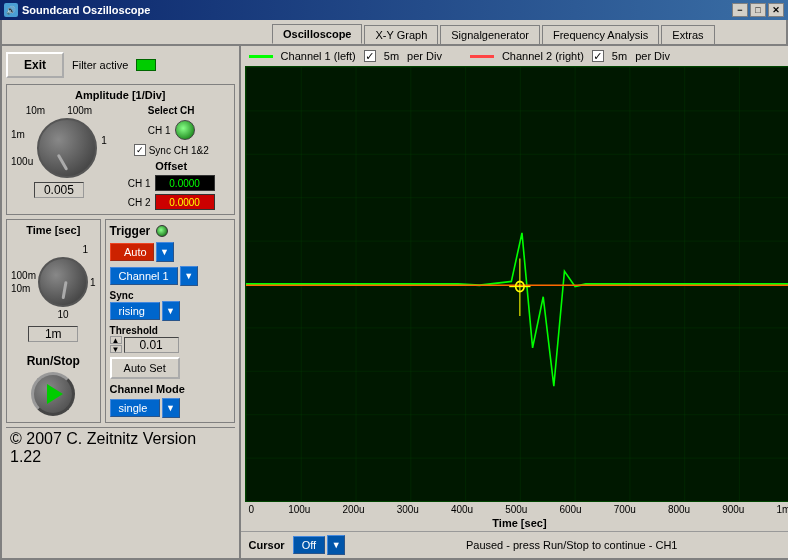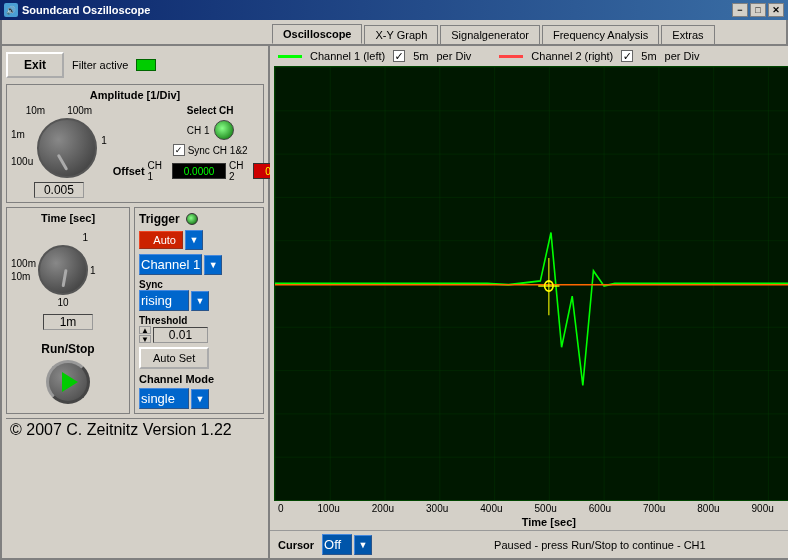--- a/index.html
+++ b/index.html
@@ -157,21 +157,21 @@
       border-radius: 50%;
       background: radial-gradient(circle at 40% 40%, #88ff88, #006600);
       border: 1px solid #444;
     }
     .sync-checkbox { display: flex; align-items: center; gap: 3px; font-size: 10px; }
     .checkbox { width: 12px; height: 12px; background: #fff; border: 1px solid #666; display:flex; align-items:center; justify-content:center; }
     .checkmark { color: #000; font-size: 9px; }
 
     .offset-area {
       display: flex;
-      flex-direction: row;
+      flex-direction: column;
       align-items: flex-end;
       gap: 3px;
     }
     .offset-row { display: flex; align-items: center; gap: 4px; font-size: 10px; }
     .offset-input-green {
       background: #000; color: #00ff00;
       border: 1px solid #333;
       width: 60px; height: 16px;
       text-align: center; font-size: 10px;
       display: flex; align-items: center; justify-content: center;
@@ -212,22 +212,22 @@
 
     .trigger-dropdown {
       display: flex;
       align-items: center;
       gap: 2px;
     }
     .dropdown-btn {
       background: #0066cc;
       color: #fff;
       border: 1px outset #4488dd;
-      padding: 2px 1px;
-      font-size: 13px;
+      padding: 2px 8px;
+      font-size: 11px;
       cursor: pointer;
       min-width: 50px;
     }
     .dropdown-arrow {
       background: #0066cc;
       color: #fff;
       border: 1px outset #4488dd;
       width: 18px; height: 20px;
       display: flex; align-items: center; justify-content: center;
       cursor: pointer; font-size: 9px;

